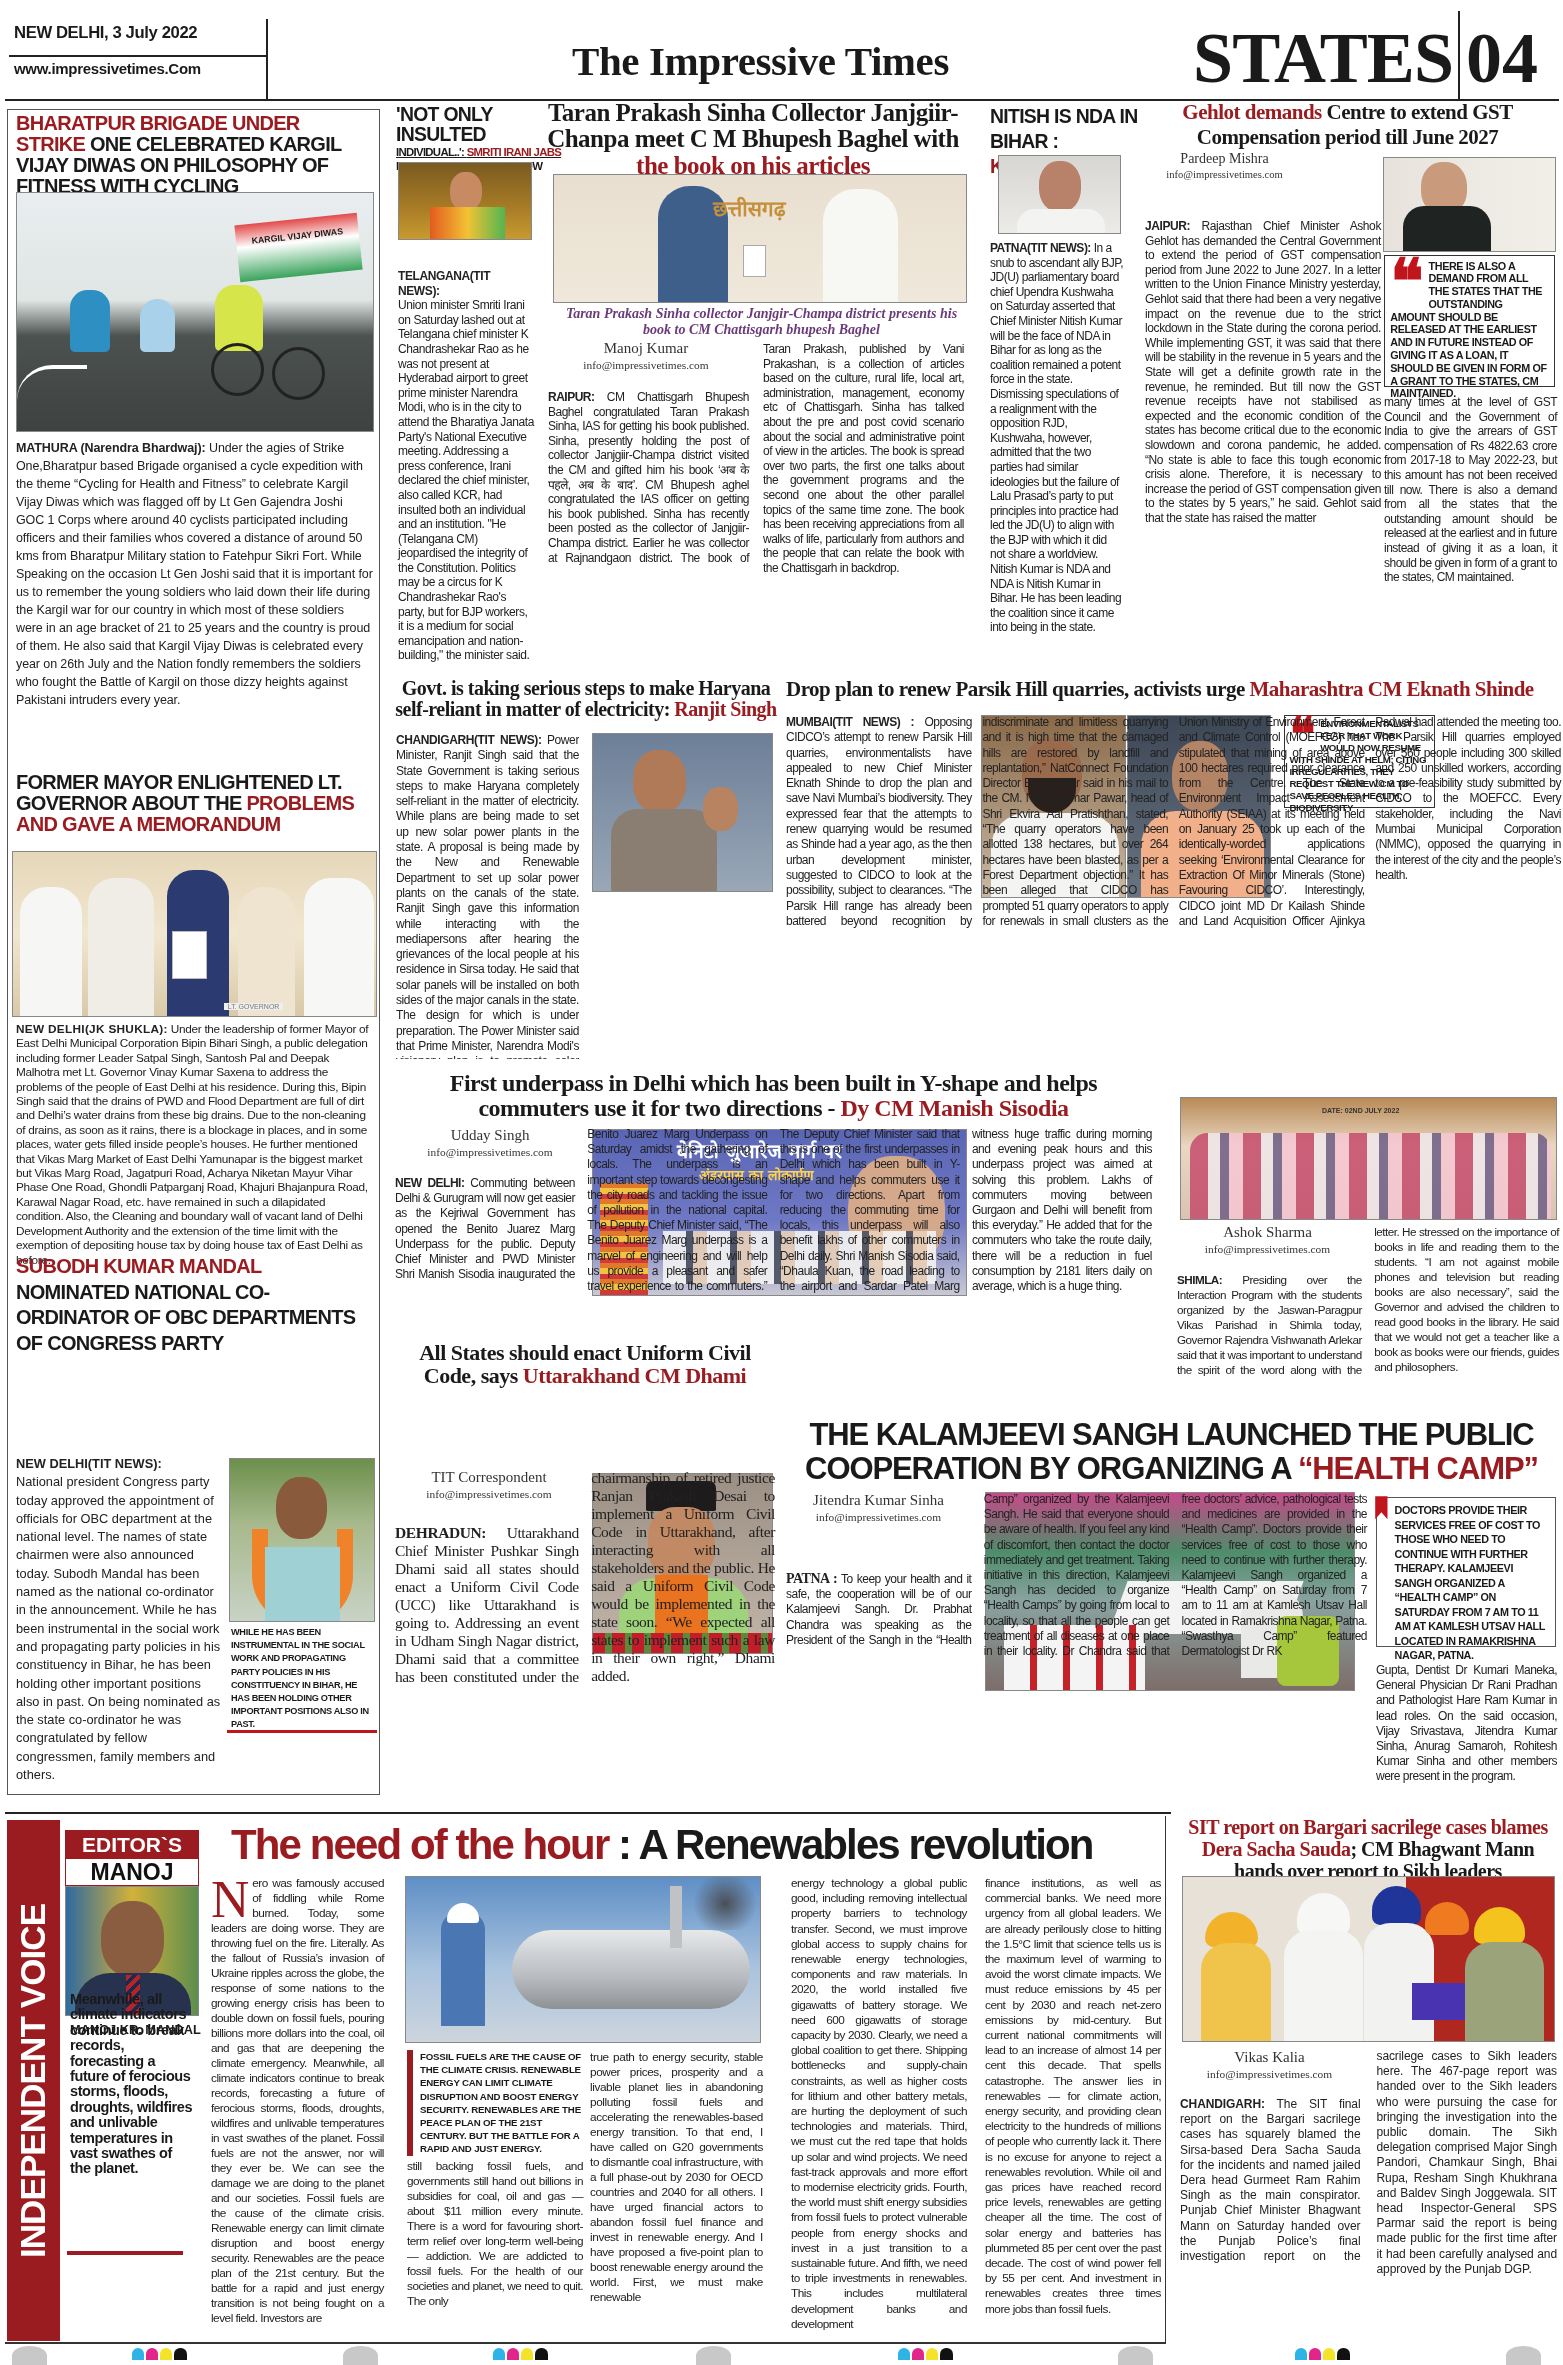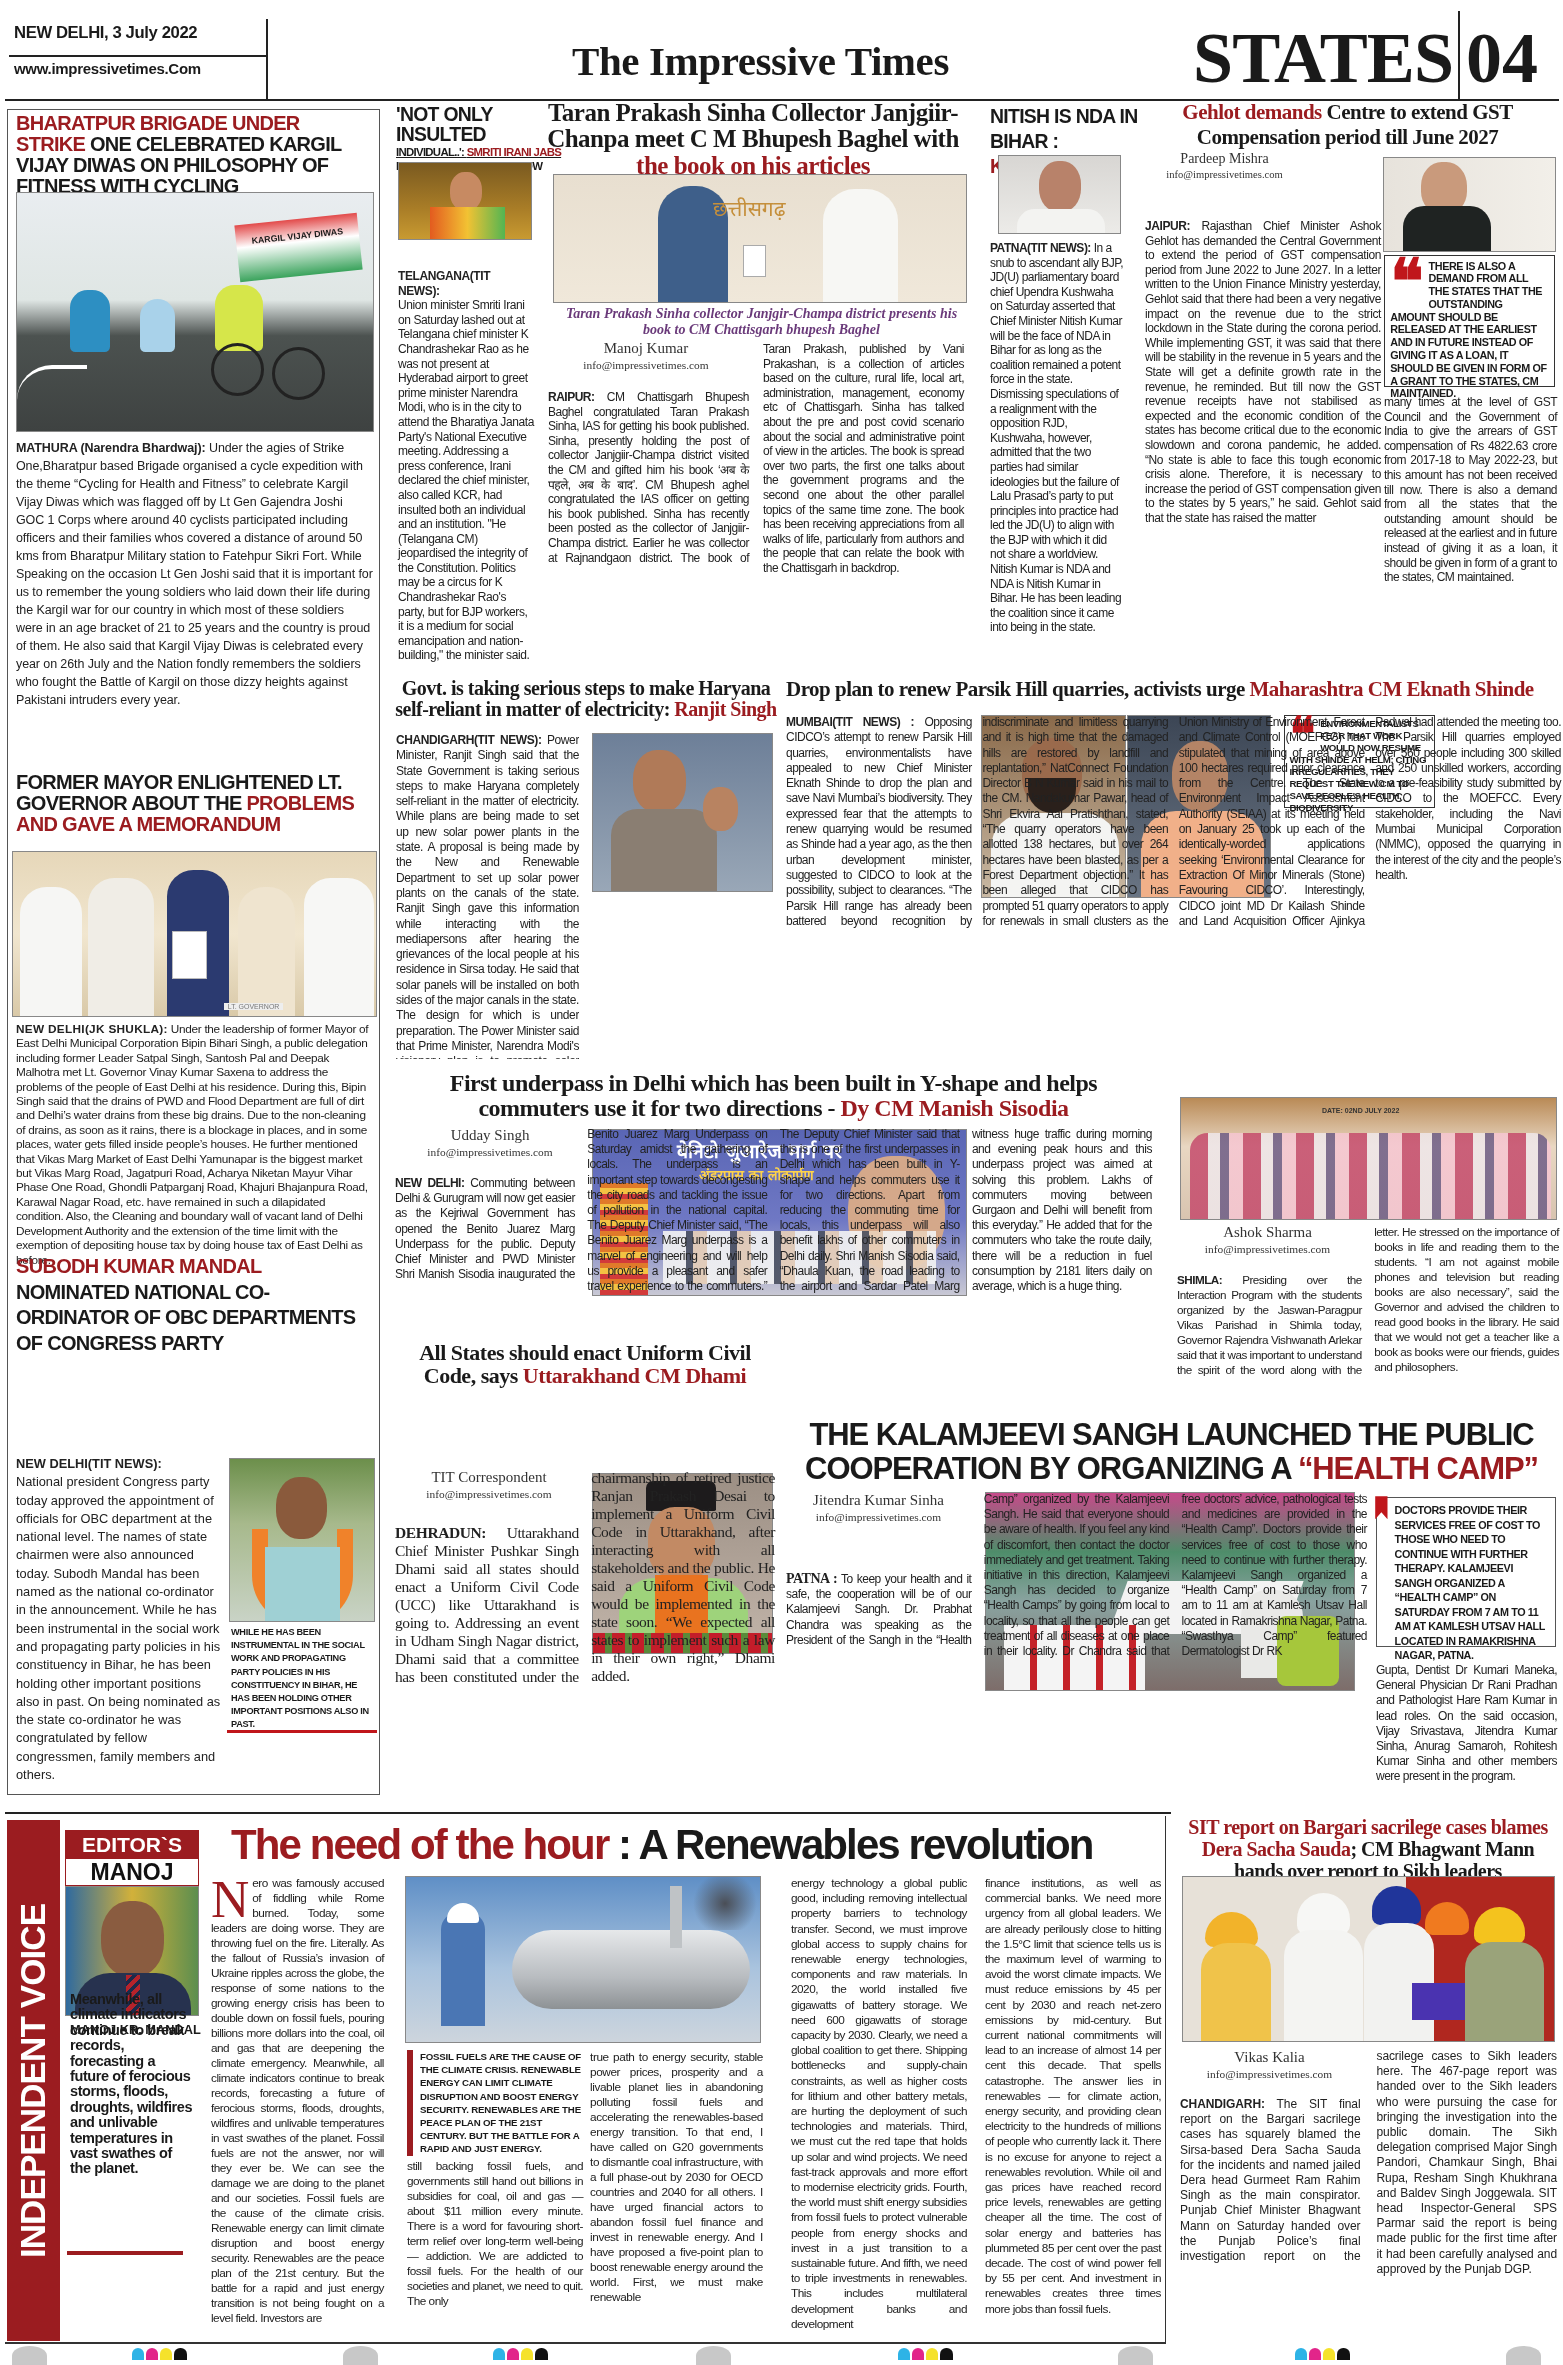--- a/index.html
+++ b/index.html
@@ -99,21 +99,21 @@
   <b style="display:block;font-size:12px;">TELANGANA(TIT NEWS):</b><span>Union minister Smriti Irani on Saturday lashed out at Telangana chief minister K Chandrashekar Rao as he was not present at Hyderabad airport to greet prime minister Narendra Modi, who is in the city to attend the Bharatiya Janata Party's National Executive meeting. Addressing a press conference, Irani declared the chief minister, also called KCR, had insulted both an individual and an institution. "He (Telangana CM) jeopardised the integrity of the Constitution. Politics may be a circus for K Chandrashekar Rao's party, but for BJP workers, it is a medium for social emancipation and nation-building," the minister said.</span>
 </div>
 
 <div class="abs hserif" style="left:546px;top:100px;width:414px;font-size:25px;line-height:26.4px;">
   <span>Taran Prakash Sinha Collector Janjgiir-Chanpa meet C M Bhupesh Baghel with </span><span class="red">the book on his articles</span>
 </div>
 <div class="photo" style="left:553px;top:174px;width:414px;height:129px;background:linear-gradient(180deg,#e8dfd0 0%,#f0e8da 100%);">
   <div class="abs" style="left:104px;top:10.6px;width:70px;height:118px;background:#3e5f8a;border-radius:32px 32px 0 0;"></div>
   <div class="abs" style="left:269px;top:14px;width:75px;height:114px;background:#f7f7f4;border-radius:32px 32px 0 0;"></div>
   <div class="abs" style="left:189px;top:70px;width:23px;height:32px;background:#fff;border:0.9px solid #aaa;"></div>
-  <div class="abs serif" style="left:159px;top:19.4px;font-size:21px;color:#c58f3b;font-weight:400;">छत्तीसगढ़</div>
+  <div class="abs serif" style="left:159px;top:19.4px;font-size:21px;color:#c58f3b;font-weight:700;">छत्तीसगढ़</div>
 </div>
 <div class="abs serif" style="left:560px;top:306px;width:403px;text-align:center;font-style:italic;font-weight:700;color:#6a3a7a;font-size:14px;line-height:16px;">Taran Prakash Sinha collector Janjgir-Champa district presents his book to CM Chattisgarh bhupesh Baghel</div>
 <div class="abs" style="left:548px;top:340px;width:196px;">
   <div class="byline">Manoj Kumar</div>
   <div class="email">info@impressivetimes.com</div>
 </div>
 <div class="abs body cols2" style="left:548px;top:342px;width:416px;height:324px;column-gap:14px;font-size:12px;line-height:14.6px;letter-spacing:-0.5px;">
   <div style="height:48px;"></div>
   <b>RAIPUR:</b><span> CM Chattisgarh Bhupesh Baghel congratulated Taran Prakash Sinha, IAS for getting his book published. Sinha, presently holding the post of collector Janjgiir-Champa district visited the CM and gifted him his book ‘अब के पहले, अब के बाद’. CM Bhupesh aghel congratulated the IAS officer on getting his book published. Sinha has recently been posted as the collector of Janjgiir-Champa district. Earlier he was collector at Rajnandgaon district. The book of Taran Prakash, published by Vani Prakashan, is a collection of articles based on the culture, rural life, local art, administration, management, economy etc of Chattisgarh. Sinha has talked about the pre and post covid scenario about the social and administrative point of view in the articles. The book is spread over two parts, the first one talks about the government programs and the second one about the other parallel topics of the same time zone. The book has been receiving appreciations from all walks of life, particularly from authors and the people that can relate the book with the Chattisgarh in backdrop.</span>
 </div>

